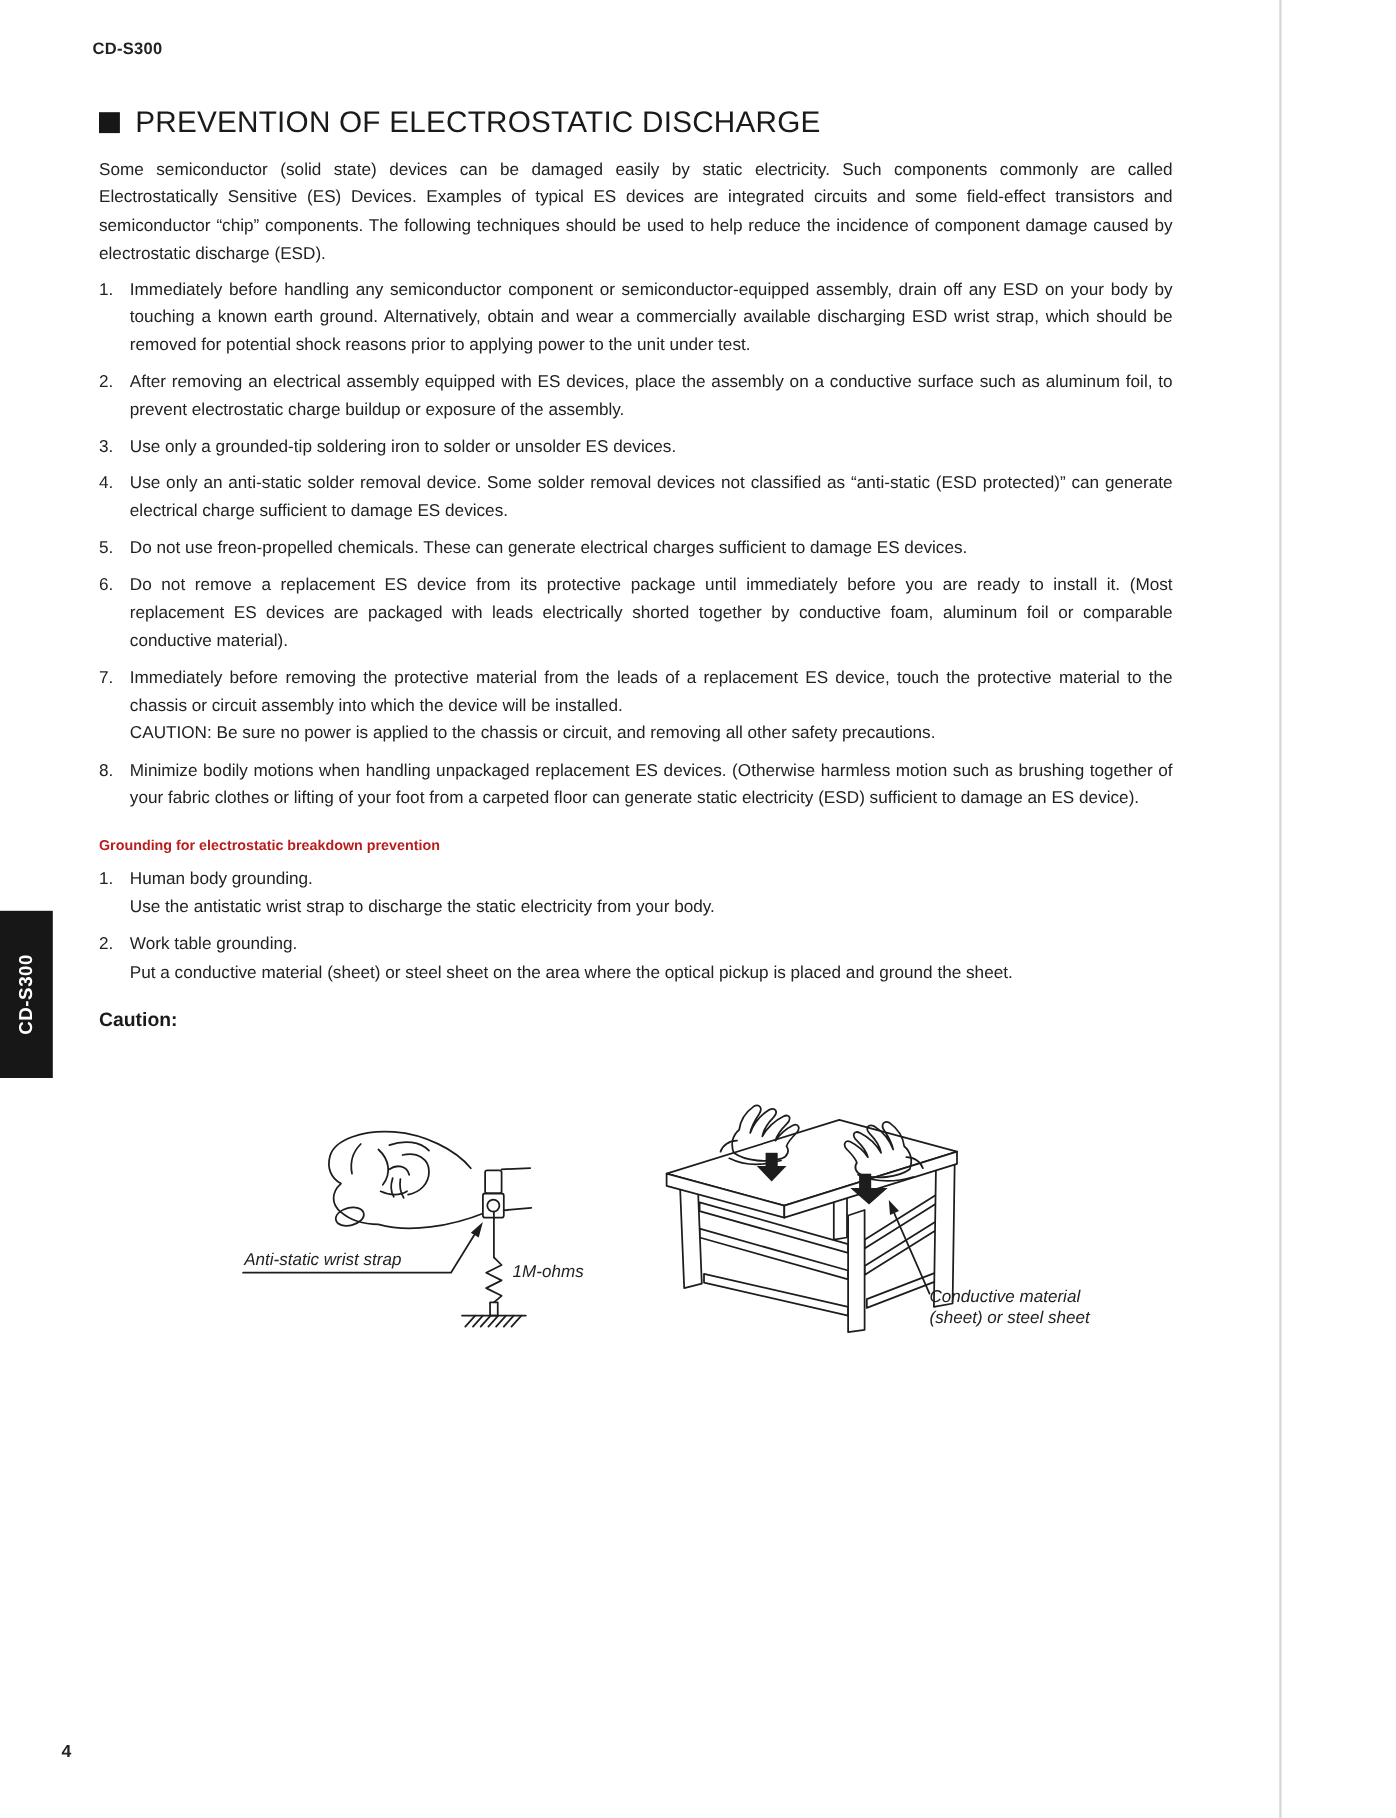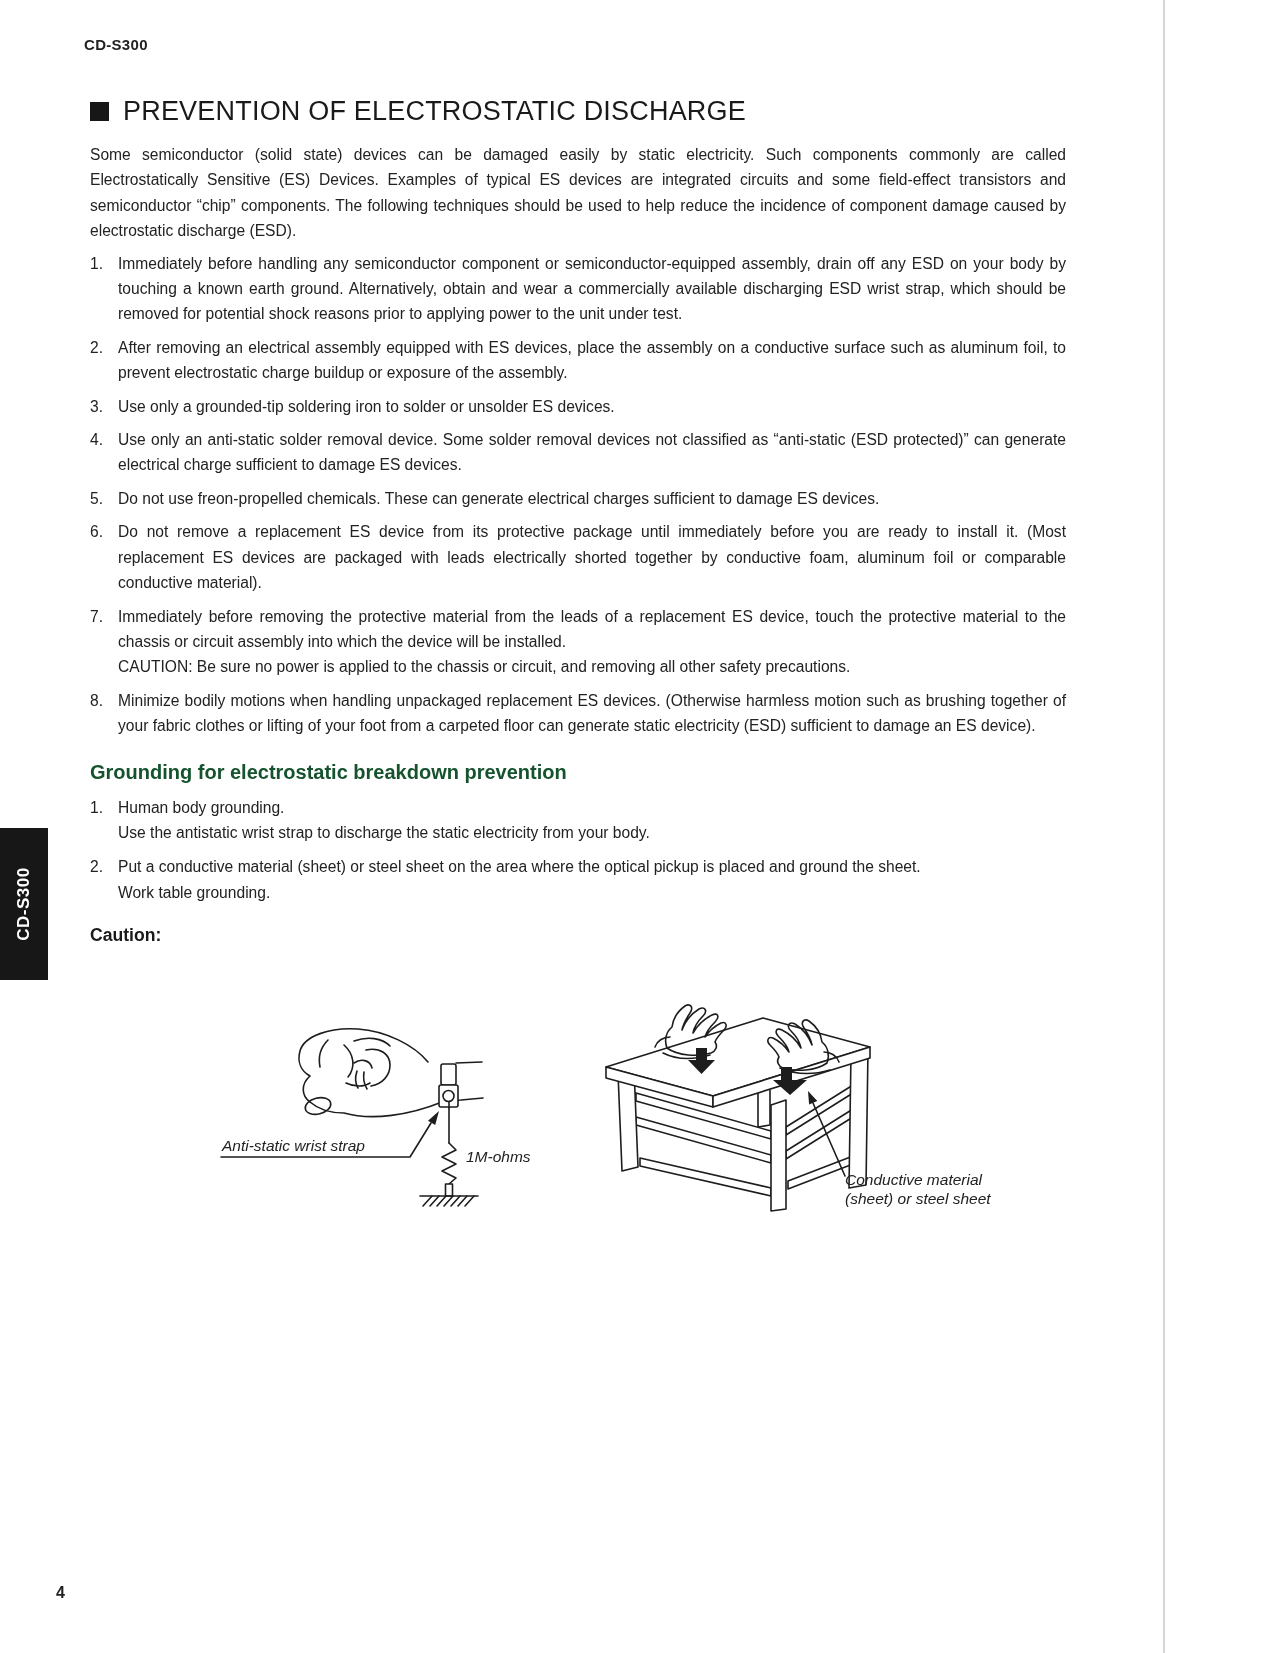--- a/index.html
+++ b/index.html
@@ -17,21 +17,21 @@
   .title{display:flex;align-items:center;margin:0 0 16px 0;font-size:27px;font-weight:normal;
     letter-spacing:.2px;line-height:30px;color:#1a1a1a;}
   .square{width:19px;height:19px;background:#171717;flex:none;margin-right:14px;}
   .body-text{font-size:15.6px;line-height:25.4px;text-align:justify;}
   .intro{margin:0 0 7px 0;}
   .list-item{display:flex;margin-bottom:8px;}
   .num{flex:none;width:28px;}
   .li-body{flex:1;}
   .li-body p{margin:0;}
   .note{margin:8px 0 0 0;}
-  h2.sub{font-size:20px;font-weight:bold;margin:22px 0 11px 0;color:#14532d;}
+  h2.sub{font-size:13px;font-weight:bold;margin:22px 0 11px 0;color:#b91c1c;}
   .g-item{display:flex;margin-bottom:9px;}
   h2.caution-head{font-size:17.6px;font-weight:bold;margin:20px 0 6px 0;color:#1a1a1a;}
   .caution-text{margin:0;}
   .figure{position:absolute;left:158px;top:945px;width:900px;height:270px;font-style:italic;}
   .fig-label{position:absolute;font-size:15.5px;line-height:19px;color:#222;white-space:pre-line;}
   .lbl-wrist{left:64px;top:191px;}
   .lbl-ohms{left:308px;top:202px;}
   .lbl-conductive{left:687px;top:225px;}
   .page-num{position:absolute;left:56px;top:1584px;font-size:16px;font-weight:bold;}
   svg .ln{stroke:#1d1d1d;stroke-width:1.6;fill:none;stroke-linecap:round;stroke-linejoin:round;}
@@ -116,22 +116,22 @@
       <div class="g-item">
         <span class="num">1.</span>
         <div class="li-body">
           <p>Human body grounding.</p>
           <p>Use the antistatic wrist strap to discharge the static electricity from your body.</p>
         </div>
       </div>
       <div class="g-item">
         <span class="num">2.</span>
         <div class="li-body">
+          <p>Work table grounding.</p>
           <p>Put a conductive material (sheet) or steel sheet on the area where the optical pickup is placed and ground the sheet.</p>
-          <p>Work table grounding.</p>
         </div>
       </div>
     </div>
 
     <h2 class="caution-head">Caution:</h2>
 
   </div>
 
   <div class="figure">
     <svg width="900" height="270" viewBox="0 0 900 270">

